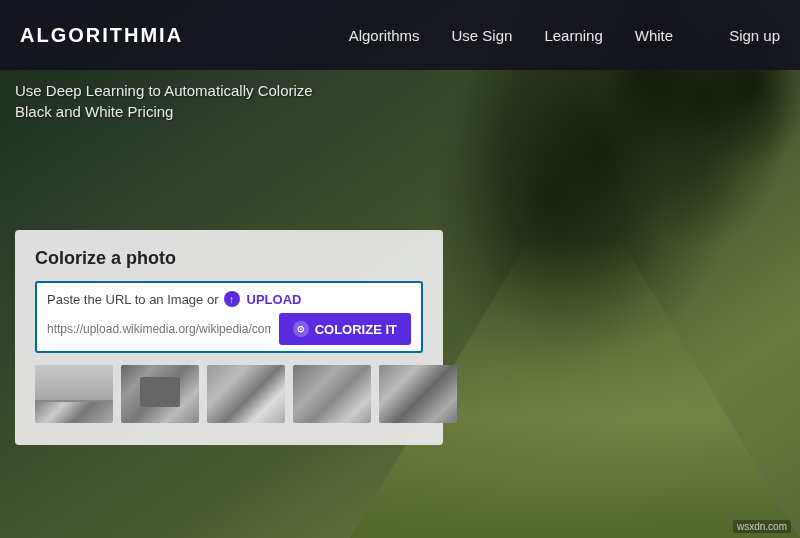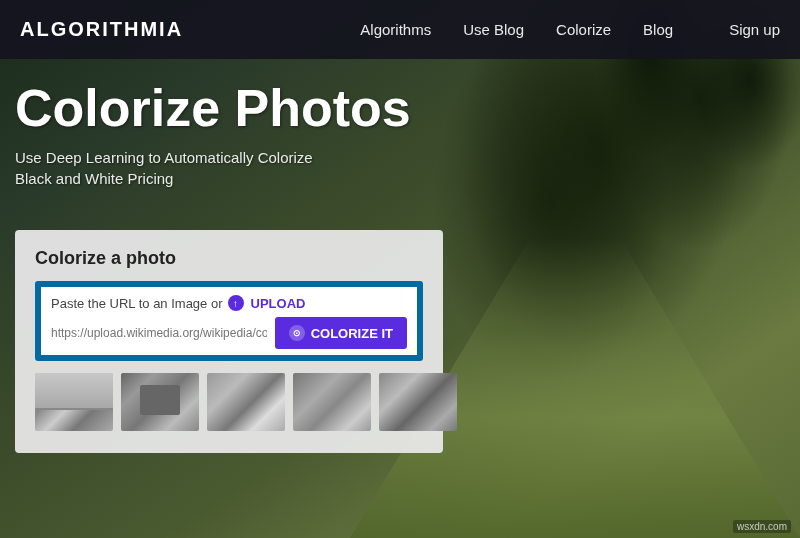--- a/index.html
+++ b/index.html
@@ -56,21 +56,21 @@
         rgba(120,140,70,0.6) 60%,
         rgba(80,100,40,0.8) 100%
       );
       clip-path: polygon(40% 0%, 60% 0%, 100% 100%, 0% 100%);
     }
 
     
     .navbar {
       position: absolute;
       top: 0; left: 0; right: 0;
-      height: 59px;
+      height: 70px;
       background: rgba(20, 20, 30, 0.92);
       display: flex;
       align-items: center;
       justify-content: space-between;
       padding: 0 20px 0 20px;
       z-index: 10;
     }
 
     .logo {
       color: white;
@@ -143,21 +143,21 @@
 
     .widget-title {
       font-size: 18px;
       font-weight: 700;
       color: #222;
       margin-bottom: 12px;
     }
 
     
     .input-area {
-      border: 6px solid #0369a1;
+      border: 2px solid #0369a1;
       border-radius: 3px;
       background: white;
       padding: 8px 10px 6px 10px;
       margin-bottom: 12px;
     }
 
     .input-label-row {
       display: flex;
       align-items: center;
       gap: 5px;
@@ -305,29 +305,28 @@
 <body>
 
 <div class="hero-bg"></div>
 
 <nav class="navbar">
   <div class="logo">
     <span class="logo-highlight">ALGORITHMIA</span>
   </div>
   <div class="nav-links">
     <a class="nav-link">Algorithms</a>
-    <a class="nav-link">Use Blog</a>
-    <a class="nav-link">Colorize</a>
-    <a class="nav-link">Blog</a>
+    <a class="nav-link">Use Sign</a>
+    <a class="nav-link">Learning</a>
+    <a class="nav-link">White</a>
     <a class="nav-link signup">Sign up</a>
   </div>
 </nav>
 
 <div class="hero-content">
-  <h1 class="hero-title">Colorize Photos</h1>
   <p class="hero-subtitle">
     <span>Use Deep Learning to Automatically Colorize</span><br>
     <span>Black and White Pricing</span>
   </p>
 </div>
 
 <div class="widget-panel">
   <div class="widget-title">Colorize a photo</div>
 
   <div class="input-area">

